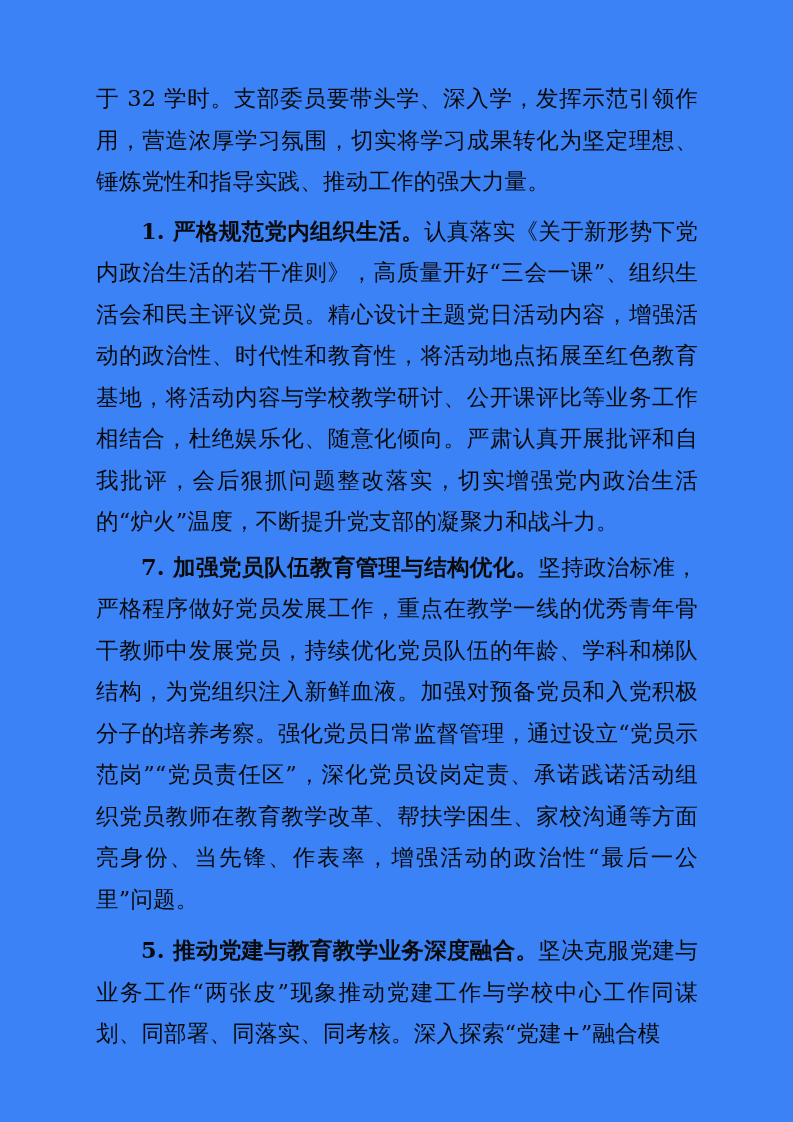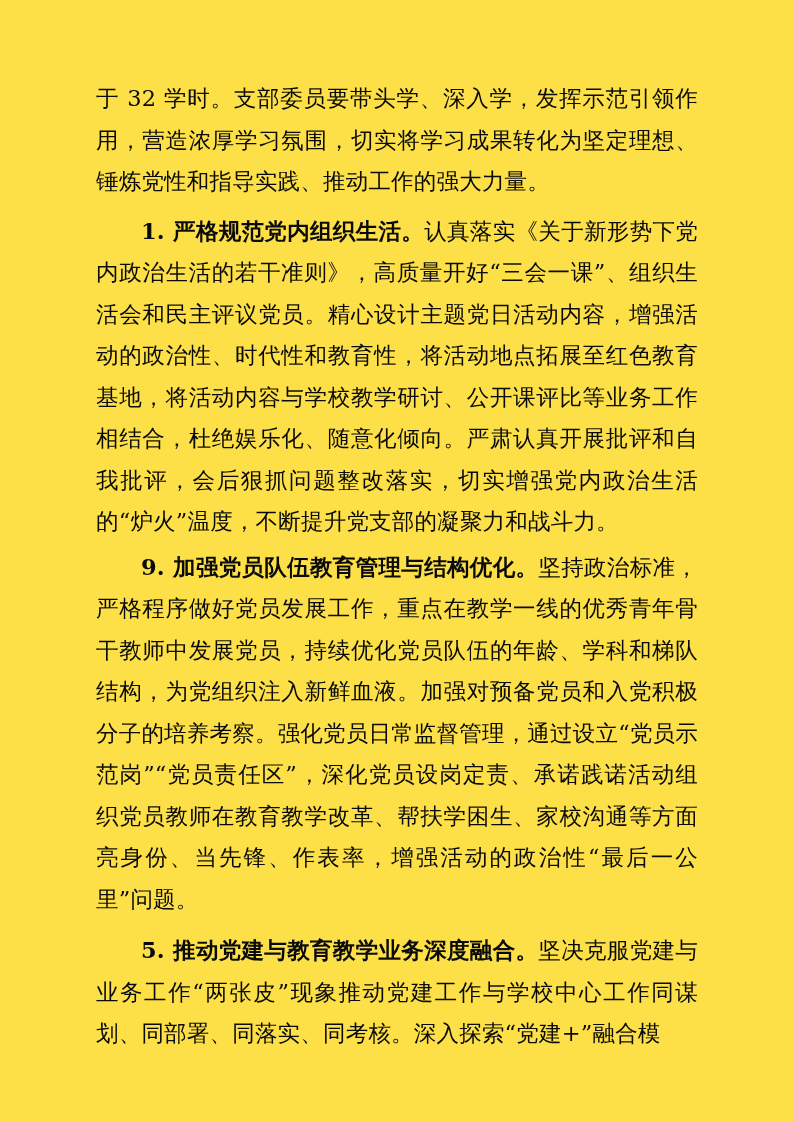--- a/index.html
+++ b/index.html
@@ -7,21 +7,21 @@
     padding: 0;
     background: #ffffff;
   }
   body {
     font-family: "DejaVu Serif", "Liberation Serif", serif;
   }
   .page {
     position: relative;
     width: 793px;
     height: 1122px;
-    background: #fde047;
+    background: #3b82f6;
     box-sizing: border-box;
     overflow: hidden;
   }
   .content {
     position: absolute;
     left: 96px;
     top: 78px;
     width: 602px;
   }
   .para {
@@ -60,20 +60,20 @@
 
     <div class="spacer-sm"></div>
 
 
     <div class="spacer-sm"></div>
 
     <p class="para indent"><span class="bold">1. 严格规范党内组织生活。</span><span>认真落实《关于新形势下党内政治生活的若干准则》，高质量开好“三会一课”、组织生活会和民主评议党员。精心设计主题党日活动内容，增强活动的政治性、时代性和教育性，将活动地点拓展至红色教育基地，将活动内容与学校教学研讨、公开课评比等业务工作相结合，杜绝娱乐化、随意化倾向。严肃认真开展批评和自我批评，会后狠抓问题整改落实，切实增强党内政治生活的“炉火”温度，不断提升党支部的凝聚力和战斗力。</span></p>
 
     <div class="spacer-sm"></div>
 
-    <p class="para indent"><span class="bold">9. 加强党员队伍教育管理与结构优化。</span><span>坚持政治标准，严格程序做好党员发展工作，重点在教学一线的优秀青年骨干教师中发展党员，持续优化党员队伍的年龄、学科和梯队结构，为党组织注入新鲜血液。加强对预备党员和入党积极分子的培养考察。强化党员日常监督管理，通过设立“党员示范岗”“党员责任区”，深化党员设岗定责、承诺践诺活动组织党员教师在教育教学改革、帮扶学困生、家校沟通等方面亮身份、当先锋、作表率，增强活动的政治性“最后一公里”问题。</span></p>
+    <p class="para indent"><span class="bold">7. 加强党员队伍教育管理与结构优化。</span><span>坚持政治标准，严格程序做好党员发展工作，重点在教学一线的优秀青年骨干教师中发展党员，持续优化党员队伍的年龄、学科和梯队结构，为党组织注入新鲜血液。加强对预备党员和入党积极分子的培养考察。强化党员日常监督管理，通过设立“党员示范岗”“党员责任区”，深化党员设岗定责、承诺践诺活动组织党员教师在教育教学改革、帮扶学困生、家校沟通等方面亮身份、当先锋、作表率，增强活动的政治性“最后一公里”问题。</span></p>
 
     <div class="spacer-md"></div>
 
     <p class="para indent"><span class="bold">5. 推动党建与教育教学业务深度融合。</span><span>坚决克服党建与业务工作“两张皮”现象推动党建工作与学校中心工作同谋划、同部署、同落实、同考核。深入探索“党建+”融合模</span></p>
 
   </div>
 </div>
 
 </body></html>

